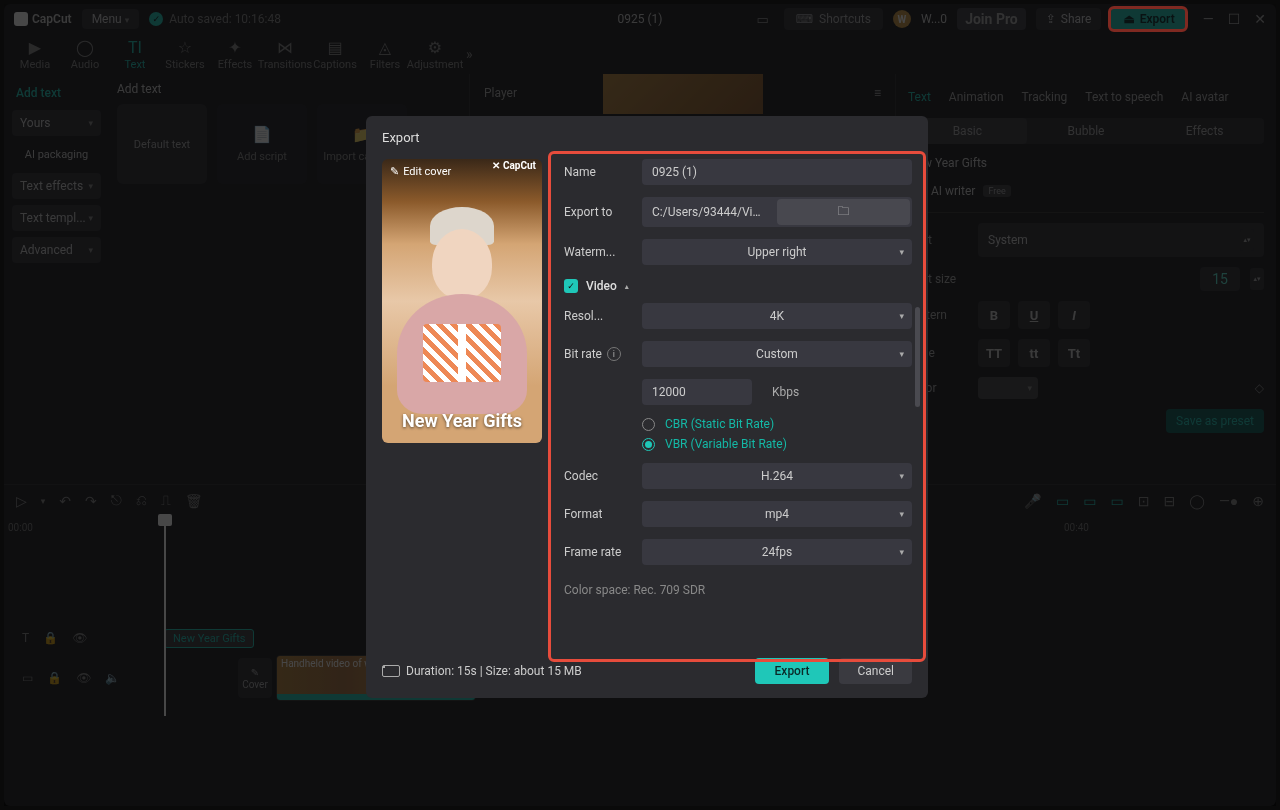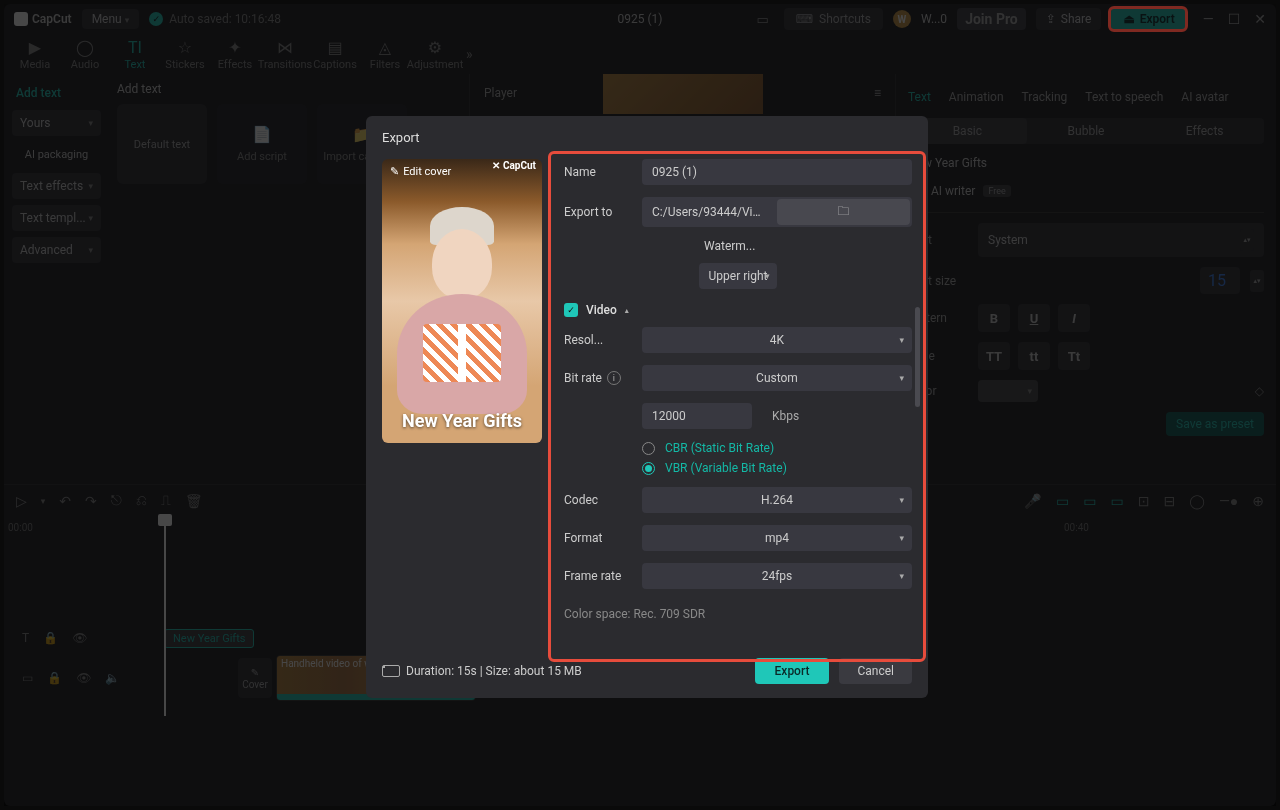--- a/index.html
+++ b/index.html
@@ -55,21 +55,21 @@
 .subtabs { display:flex; background:#2a2a2e; border-radius:4px; margin:6px 0;}
 .subtab { flex:1; text-align:center; padding:6px; font-size:12px; color:#aaa;}
 .subtab.active { background:#3a3a3e; border-radius:4px;}
 .ftitle { font-size:12px; color:#ccc; margin:12px 0 8px;}
 .aiw { display:flex; align-items:center; gap:8px; color:#ccc; font-size:12px; margin:14px 0;}
 .freetag { background:#3a3a3e; padding:1px 5px; border-radius:3px; font-size:9px; color:#aaa;}
 .divider { height:1px; background:#333; margin:10px 0;}
 .frow { display:flex; align-items:center; gap:10px; margin:10px 0;}
 .flabel { width:60px; font-size:12px; color:#aaa;}
 .fselect { flex:1; background:#2e2e32; padding:6px 10px; border-radius:4px; font-size:12px; color:#ccc; display:flex; justify-content:space-between; align-items:center;}
-.fval { background:#2e2e32; padding:4px 8px; border-radius:4px; font-size:16px; color:#3b82f6; width:40px; text-align:left;}
+.fval { background:#2e2e32; padding:4px 8px; border-radius:4px; font-size:14px; color:#5eead4; width:40px; text-align:center;}
 .stepper { width:14px; height:22px; background:#2e2e32; border-radius:3px; display:flex; flex-direction:column; font-size:7px; color:#aaa; align-items:center; justify-content:center;}
 .stylebtns { display:flex; gap:8px;}
 .stylebtn { width:32px; height:28px; background:#2e2e32; border-radius:4px; display:flex; align-items:center; justify-content:center; font-size:13px; color:#ccc; font-weight:bold;}
 .colorsw { width:60px; height:22px; background:#444; border-radius:4px; display:flex; align-items:center;}
 .colorchev { font-size:9px; color:#888; margin-left:auto; padding:0 6px;}
 .diamond { font-size:12px; color:#888;}
 .savepreset { background:#0c5b55; color:#1fc7b8; padding:5px 10px; border-radius:4px; font-size:12px;}
 .rbot { display:flex; justify-content:flex-end; margin-top:8px;}
 
 
@@ -397,21 +397,21 @@
             <span class="mlabel">Name</span>
             <span class="minput">0925 (1)</span>
           </div>
         <div class="mrow">
             <span class="mlabel">Export to</span>
           <div class="mpath">
               <span>C:/Users/93444/Vide...</span>
               <span class="foldbtn">🗀</span>
             </div>
         </div>
-        <div class="mrow" style="flex-direction:column;">
+        <div class="mrow" style="">
             <span class="mlabel">Waterm...</span>
           <div class="mselect">
               <span>Upper right</span>
               <span class="mselchev">▾</span>
             </div>
         </div>
         <div class="vhdr">
           <span class="vchk">✓</span>
           <span class="vtitle">Video</span>
           <span class="vcaretup">▴</span>

